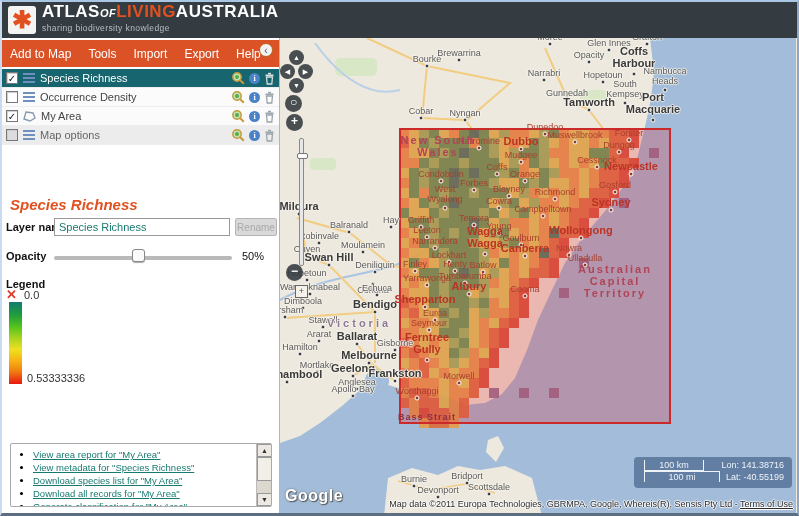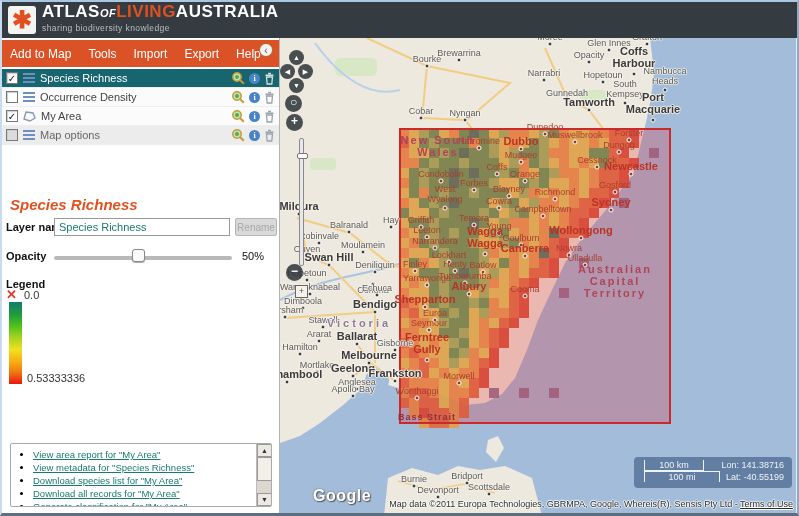--- a/index.html
+++ b/index.html
@@ -96,21 +96,21 @@
     font-size:9px; line-height:11px; text-align:center; color:#555; cursor:pointer; }
 
   .scalebox { position:absolute; left:354px; top:419px; width:158px; height:31px; background:rgba(73,104,142,0.72);
     border-radius:4px; z-index:6; color:#eef3f8; font-size:9px; }
   .sc-km { position:absolute; left:10px; top:3px; width:60px; border-left:1px solid #eef3f8; border-right:1px solid #eef3f8; border-bottom:1px solid #eef3f8; height:11px; text-align:center; }
   .sc-mi { position:absolute; left:10px; top:14px; width:76px; border-left:1px solid #eef3f8; border-right:1px solid #eef3f8; border-top:1px solid #eef3f8; height:11px; text-align:center; line-height:11px; }
   .sc-lon { position:absolute; right:8px; top:3px; }
   .sc-lat { position:absolute; right:8px; top:15px; }
 
   .glogo { position:absolute; left:5px; bottom:8px; z-index:6; font-size:16px; font-weight:bold; color:#fff; letter-spacing:0.5px;
-    text-shadow:0 0 2px #666, 1px 1px 1px #555; cursor:pointer;margin-left:28px; }
+    text-shadow:0 0 2px #666, 1px 1px 1px #555; cursor:pointer; }
   .attrib { position:absolute; right:4px; bottom:4px; z-index:6; font-size:9px; color:#2b2b2b;
     text-shadow:-1px 0 1px #fff,1px 0 1px #fff,0 -1px 1px #fff,0 1px 1px #fff; }
   .attrib a { color:#2b2b2b; cursor:pointer; }
 </style>
 </head>
 <body>
 
 <div class="window">
 
   <header class="hdr">

